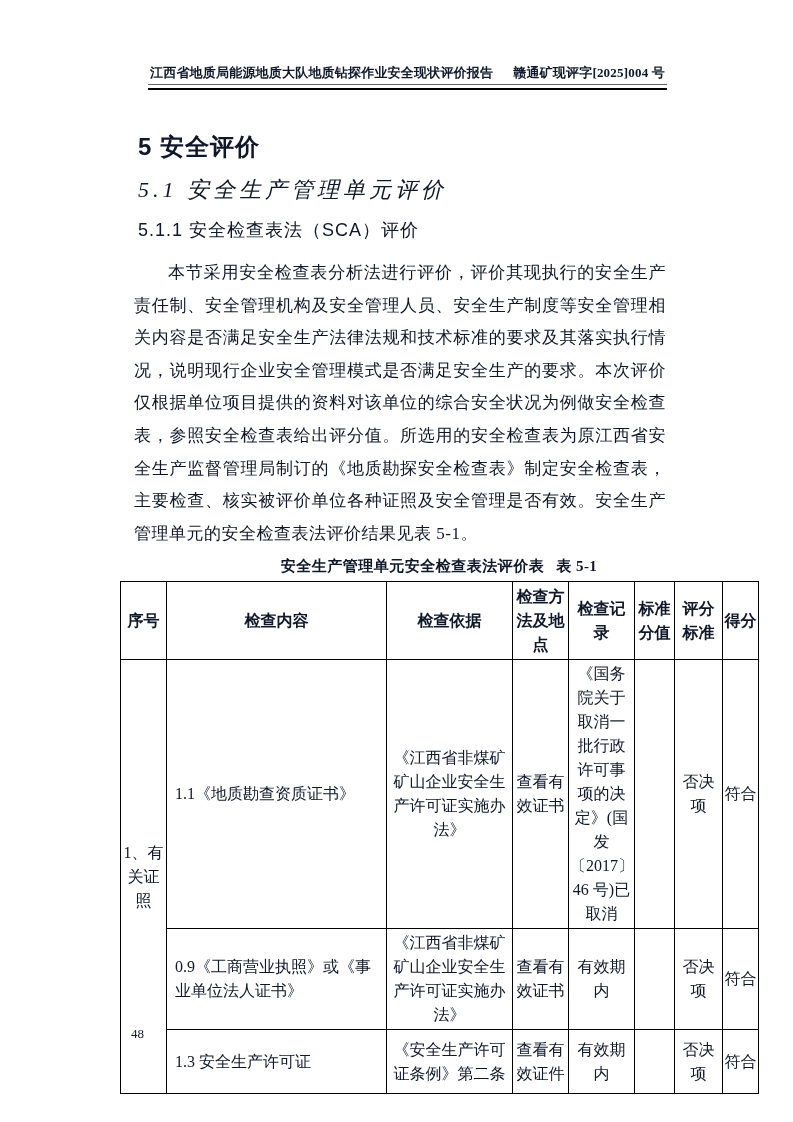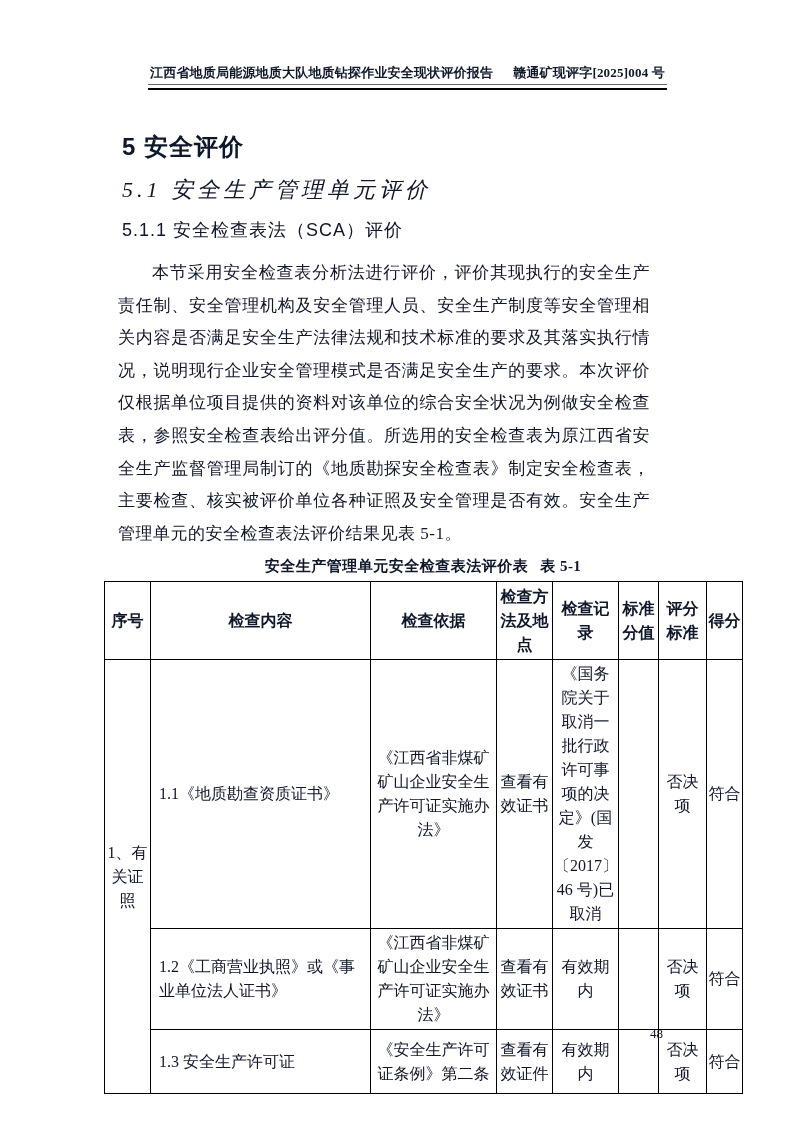--- a/index.html
+++ b/index.html
@@ -16,21 +16,21 @@
   
   .doc-header {
     position:absolute; top:64px; left:150px; right:128px;
     display:flex; justify-content:space-between; align-items:baseline;
     font-size:13px; font-weight:bold; letter-spacing:0.2px;
   }
   .header-rule-thin  { position:absolute; top:84px; left:148px; right:126px; border-top:1px solid #666; }
   .header-rule-thick { position:absolute; top:88px; left:148px; right:126px; border-top:2px solid #000; }
 
   
-  .content { position:absolute; left:118px; top:131px; width:532px; }
+  .content { position:absolute; left:134px; top:131px; width:532px; }
   .h1 {
     font-family:"Liberation Sans","DejaVu Sans",sans-serif;
     font-size:24px; font-weight:bold; margin:0 0 12px 4px; letter-spacing:1px;
   }
   .h2 {
     font-size:22px; font-weight:normal; font-style:italic;
     letter-spacing:4px; margin:0 0 13px 4px;
   }
   .h3 {
     font-family:"Liberation Sans","DejaVu Sans",sans-serif;
@@ -118,35 +118,35 @@
           <td rowspan="3">1、有关证照</td>
           <td class="cell-content">1.1《地质勘查资质证书》</td>
           <td>《江西省非煤矿矿山企业安全生产许可证实施办法》</td>
           <td>查看有效证书</td>
           <td>《国务院关于取消一批行政许可事项的决定》(国发〔2017〕46 号)已取消</td>
           <td></td>
           <td>否决项</td>
           <td>符合</td>
         </tr>
         <tr class="row-2">
-          <td class="cell-content">1.2《工商营业执照》或《事业单位法人证书》</td>
+          <td class="cell-content">0.9《工商营业执照》或《事业单位法人证书》</td>
           <td>《江西省非煤矿矿山企业安全生产许可证实施办法》</td>
           <td>查看有效证书</td>
           <td>有效期内</td>
           <td></td>
           <td>否决项</td>
           <td>符合</td>
         </tr>
         <tr class="row-3">
           <td class="cell-content">1.3 安全生产许可证</td>
           <td>《安全生产许可证条例》第二条</td>
           <td>查看有效证件</td>
           <td>有效期内</td>
           <td></td>
           <td>否决项</td>
           <td>符合</td>
         </tr>
       </tbody>
     </table>
   </div>
 
-  <div style="position:absolute; top:1026px; left:131px; width:532px; text-align:right; font-size:13px;">48</div>
+  <div style="position:absolute; top:1026px; left:131px; width:532px; text-align:left; font-size:13px;">48</div>
 </div>
 
 </body></html>

